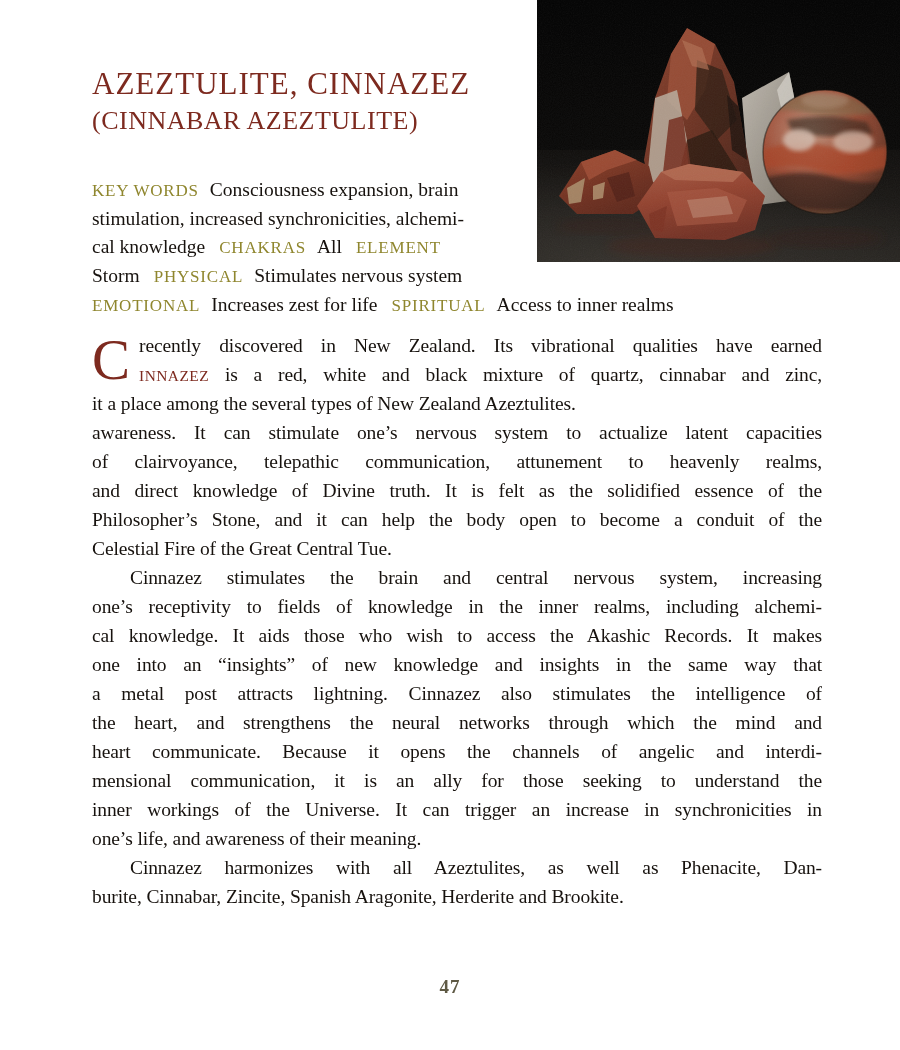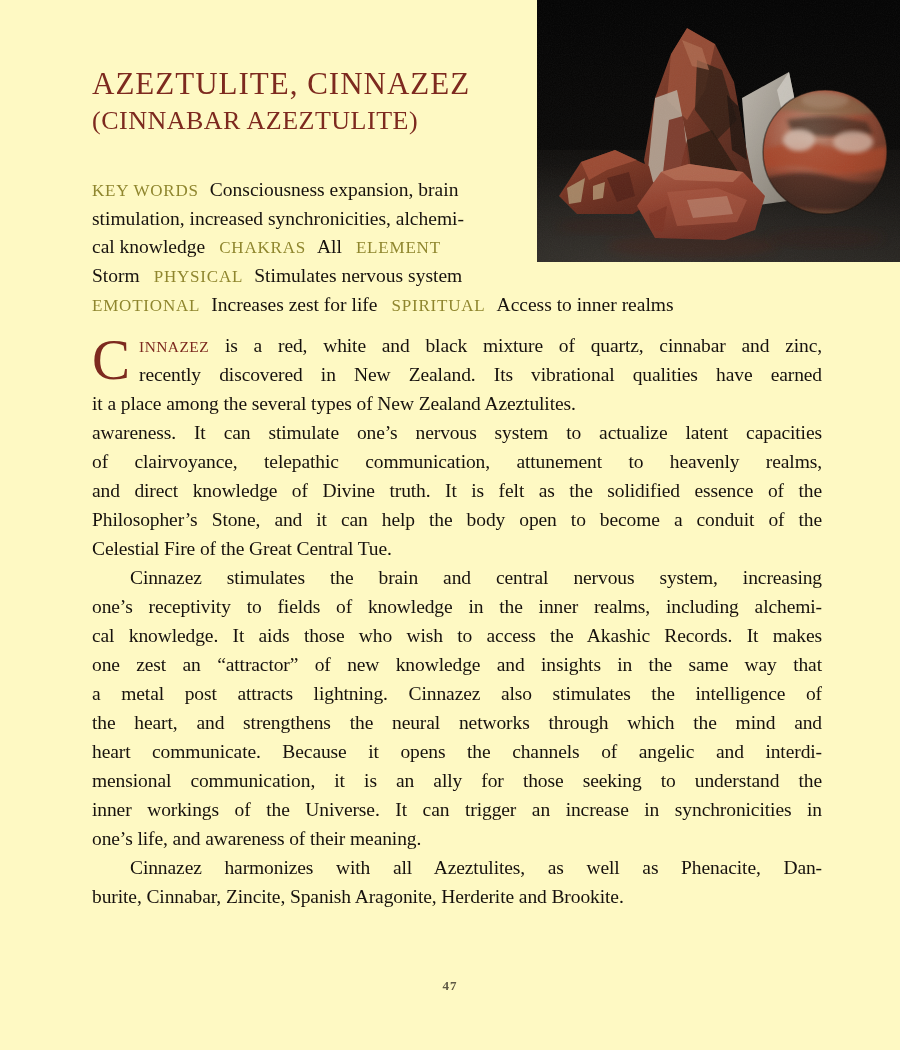--- a/index.html
+++ b/index.html
@@ -2,21 +2,21 @@
 <html><head>
 <meta charset="utf-8">
 <style>
   * { margin: 0; padding: 0; box-sizing: border-box; }
   html, body { background: #e8e8e8; }
   .page {
     position: relative;
     width: 900px;
     height: 1050px;
     margin: 0 auto;
-    background: #fef9c3;
+    background: #ffffff;
     overflow: hidden;
     font-family: "Liberation Serif", serif;
     color: #17120e;
   }
   
   .photo {
     position: absolute;
     top: 0;
     left: 537px;
     width: 363px;
@@ -56,21 +56,21 @@
   .bl.dc { padding-left: 47px; }
   .dropcap {
     position: absolute; left: 0; top: 1px;
     font-size: 57px; line-height: 56px; color: #7d2a1f;
   }
   .lead-sc {
     font-size: 0.79em; letter-spacing: 0.5px; color: #7d2a1f;
   }
   
   .pagenum-row { position: absolute; left: 0; top: 976px; width: 900px; text-align: center; }
-  .pagenum { font-size: 13px; font-weight: bold; letter-spacing: 1px; color: #5e5944; }
+  .pagenum { font-size: 19px; font-weight: bold; letter-spacing: 1px; color: #5e5944; }
 </style>
 </head>
 <body>
 
 <div class="page">
 
   <div class="photo">
     <svg viewBox="0 0 363 262" preserveAspectRatio="none">
       <defs>
         <linearGradient id="bgG" x1="0" y1="0" x2="0" y2="1">
@@ -198,36 +198,36 @@
       <div class="prop-line"><span class="prop-label">KEY WORDS</span><span class="prop-text">Consciousness expansion, brain</span></div>
       <div class="prop-line"><span class="prop-text">stimulation, increased synchronicities, alchemi-</span></div>
       <div class="prop-line"><span class="prop-text">cal knowledge</span><span class="prop-label">CHAKRAS</span><span class="prop-text">All</span><span class="prop-label">ELEMENT</span></div>
       <div class="prop-line"><span class="prop-text">Storm</span><span class="prop-label">PHYSICAL</span><span class="prop-text">Stimulates nervous system</span></div>
       <div class="prop-line"><span class="prop-label">EMOTIONAL</span><span class="prop-text">Increases zest for life</span><span class="prop-label">SPIRITUAL</span><span class="prop-text">Access to inner realms</span></div>
     </div>
 
   <div class="body-block">
       <div class="para">
         <span class="dropcap">C</span>
+        <div class="bl dc">recently discovered in New Zealand. Its vibrational qualities have earned</div>
         <div class="bl dc"><span class="lead-sc">INNAZEZ</span> is a red, white and black mixture of quartz, cinnabar and zinc,</div>
-        <div class="bl dc">recently discovered in New Zealand. Its vibrational qualities have earned</div>
         <div class="bl end">it a place among the several types of New Zealand Azeztulites.</div>
       </div>
       <div class="para">
         <div class="bl">awareness. It can stimulate one’s nervous system to actualize latent capacities</div>
         <div class="bl">of clairvoyance, telepathic communication, attunement to heavenly realms,</div>
         <div class="bl">and direct knowledge of Divine truth. It is felt as the solidified essence of the</div>
         <div class="bl">Philosopher’s Stone, and it can help the body open to become a conduit of the</div>
         <div class="bl end">Celestial Fire of the Great Central Tue.</div>
       </div>
       <div class="para">
         <div class="bl ind">Cinnazez stimulates the brain and central nervous system, increasing</div>
         <div class="bl">one’s receptivity to fields of knowledge in the inner realms, including alchemi-</div>
         <div class="bl">cal knowledge. It aids those who wish to access the Akashic Records. It makes</div>
-        <div class="bl">one zest an “attractor” of new knowledge and insights in the same way that</div>
+        <div class="bl">one into an “insights” of new knowledge and insights in the same way that</div>
         <div class="bl">a metal post attracts lightning. Cinnazez also stimulates the intelligence of</div>
         <div class="bl">the heart, and strengthens the neural networks through which the mind and</div>
         <div class="bl">heart communicate. Because it opens the channels of angelic and interdi-</div>
         <div class="bl">mensional communication, it is an ally for those seeking to understand the</div>
         <div class="bl">inner workings of the Universe. It can trigger an increase in synchronicities in</div>
         <div class="bl end">one’s life, and awareness of their meaning.</div>
       </div>
       <div class="para">
         <div class="bl ind">Cinnazez harmonizes with all Azeztulites, as well as Phenacite, Dan-</div>
         <div class="bl end">burite, Cinnabar, Zincite, Spanish Aragonite, Herderite and Brookite.</div>

